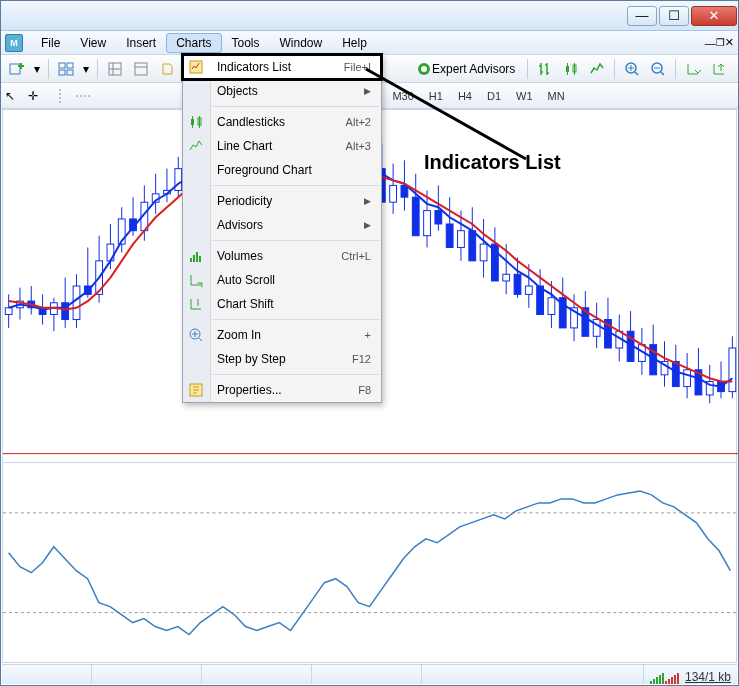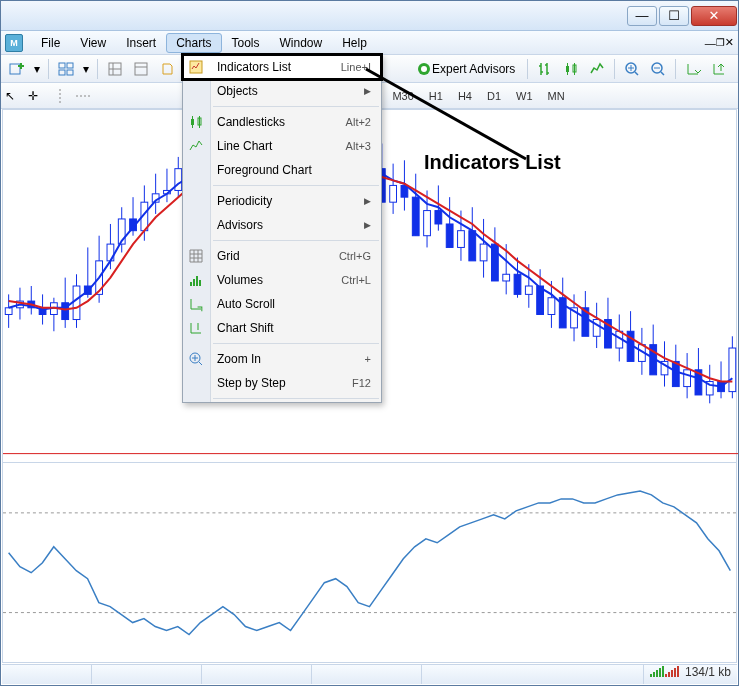--- a/index.html
+++ b/index.html
@@ -28,21 +28,21 @@
 .toolbar2 { height: 26px; background: linear-gradient(to bottom, #fdfefe, #e8eef6); border-bottom: 1px solid #c8d6e8; display: flex; align-items: center; padding: 0 4px; gap: 1px; }
 .toolbar2 .tf { padding: 2px 6px; border: 1px solid transparent; border-radius: 2px; font-size: 11px; color: #333; cursor: default; min-width:24px; text-align:center; }
 
 
 .chart-area { position: absolute; left: 1px; right: 1px; top: 108px; bottom: 22px; background: #fff; border: 1px solid #c8d6e8; }
 .chart-main { position: absolute; left:0; right:0; top:0; height: 352px; }
 .chart-sub { position: absolute; left:0; right:0; top: 352px; bottom:0; border-top: 1px solid #c8d6e8; }
 
 
 .statusbar { position: absolute; left:1px; right:1px; bottom:1px; height: 20px; background: linear-gradient(to bottom, #f7fbff, #e3ecf7); border-top: 1px solid #c8d6e8; display: flex; align-items: center; }
-.statusbar .cell { border-right: 1px solid #c8d6e8; height: 100%; display:flex; align-items:flex-start; padding:0 6px; font-size:11px; color:#333; }
+.statusbar .cell { border-right: 1px solid #c8d6e8; height: 100%; display:flex; align-items:flex-end; padding:0 6px; font-size:11px; color:#333;text-decoration:underline; }
 .statusbar .spacer { flex:1; }
 .statusbar .conn { width:30px; display:flex; gap:1px; align-items:flex-end; height:12px; }
 .statusbar .conn i { width:2px; background:#2fa52f; }
 .statusbar .conn i.r { background:#c83b2e; }
 
 
 .dropdown { position: absolute; left: 181px; top: 53px; width: 200px; background: #f4f4f4; border: 1px solid #9aa6b4; box-shadow: 2px 3px 6px rgba(0,0,0,.25); z-index: 500; }
 .dropdown .iconcol { position:absolute; left:0; top:0; bottom:0; width:28px; background:#e9edf3; border-right:1px solid #d3dae3; }
 .dropdown .ditem { position:relative; height: 24px; display:flex; align-items:center; padding-left: 34px; padding-right: 10px; cursor: default; }
 .dropdown .ditem .shortcut { margin-left:auto; color:#555; font-size:11px; }
@@ -360,21 +360,21 @@
   <div class="dropdown">
     <div class="iconcol"></div>
     <div class="ditem highlight">
       <span class="icn">
           <svg class="ic" viewBox="0 0 16 16">
             <rect x="2" y="2" width="12" height="12" fill="#fde9a0" stroke="#c79a20"></rect>
             <path d="M4 10l2-3 2 2 3-5" stroke="#c83b2e" fill="none"></path>
           </svg>
         </span>
       <span>Indicators List</span>
-      <span class="shortcut">Line+I</span>
+      <span class="shortcut">File+I</span>
     </div>
     <div class="ditem">
       <span>Objects</span>
         <span class="arrow">▶</span>
     </div>
     <div class="dsep"></div>
     <div class="ditem">
       <span class="icn">
           <svg class="ic" viewBox="0 0 16 16">
             <rect x="3" y="5" width="3" height="6" fill="#2fa52f"></rect>
@@ -404,29 +404,20 @@
         <span class="arrow">▶</span>
       </div>
     <div class="ditem">
         <span>Advisors</span>
         <span class="arrow">▶</span>
       </div>
     <div class="dsep"></div>
     <div class="ditem">
       <span class="icn">
           <svg class="ic" viewBox="0 0 16 16">
-            <path d="M2 2h12v12H2zM6 2v12M10 2v12M2 6h12M2 10h12" stroke="#888" fill="none"></path>
-          </svg>
-        </span>
-      <span>Grid</span>
-        <span class="shortcut">Ctrl+G</span>
-    </div>
-    <div class="ditem">
-      <span class="icn">
-          <svg class="ic" viewBox="0 0 16 16">
             <path d="M3 14v-4M6 14v-7M9 14v-10M12 14v-6" stroke="#2fa52f" stroke-width="2"></path>
           </svg>
         </span>
       <span>Volumes</span>
         <span class="shortcut">Ctrl+L</span>
     </div>
     <div class="ditem">
       <span class="icn">
           <svg class="ic" viewBox="0 0 16 16">
             <path d="M3 3v10h10" stroke="#2fa52f" fill="none"></path>
@@ -452,20 +443,30 @@
           </svg>
         </span>
       <span>Zoom In</span>
         <span class="shortcut">+</span>
     </div>
     <div class="ditem">
         <span>Step by Step</span>
         <span class="shortcut">F12</span>
       </div>
     <div class="dsep"></div>
+    <div class="ditem">
+      <span class="icn">
+          <svg class="ic" viewBox="0 0 16 16">
+            <rect x="2" y="2" width="12" height="12" fill="#fde9a0" stroke="#c79a20"></rect>
+            <path d="M5 5h6M5 8h6M5 11h4" stroke="#c79a20"></path>
+          </svg>
+        </span>
+      <span>Properties...</span>
+        <span class="shortcut">F8</span>
+    </div>
   </div>
 
   <svg class="arrow-line" style="left:355px; top:63px; width:180px; height:100px;">
     <path d="M10 5 L170 95" stroke="#000" stroke-width="3"></path>
   </svg>
   <div class="annotation">Indicators List</div>
 
   <div class="statusbar">
     <div class="cell" style="width:90px"></div>
     <div class="cell" style="width:110px"></div>

